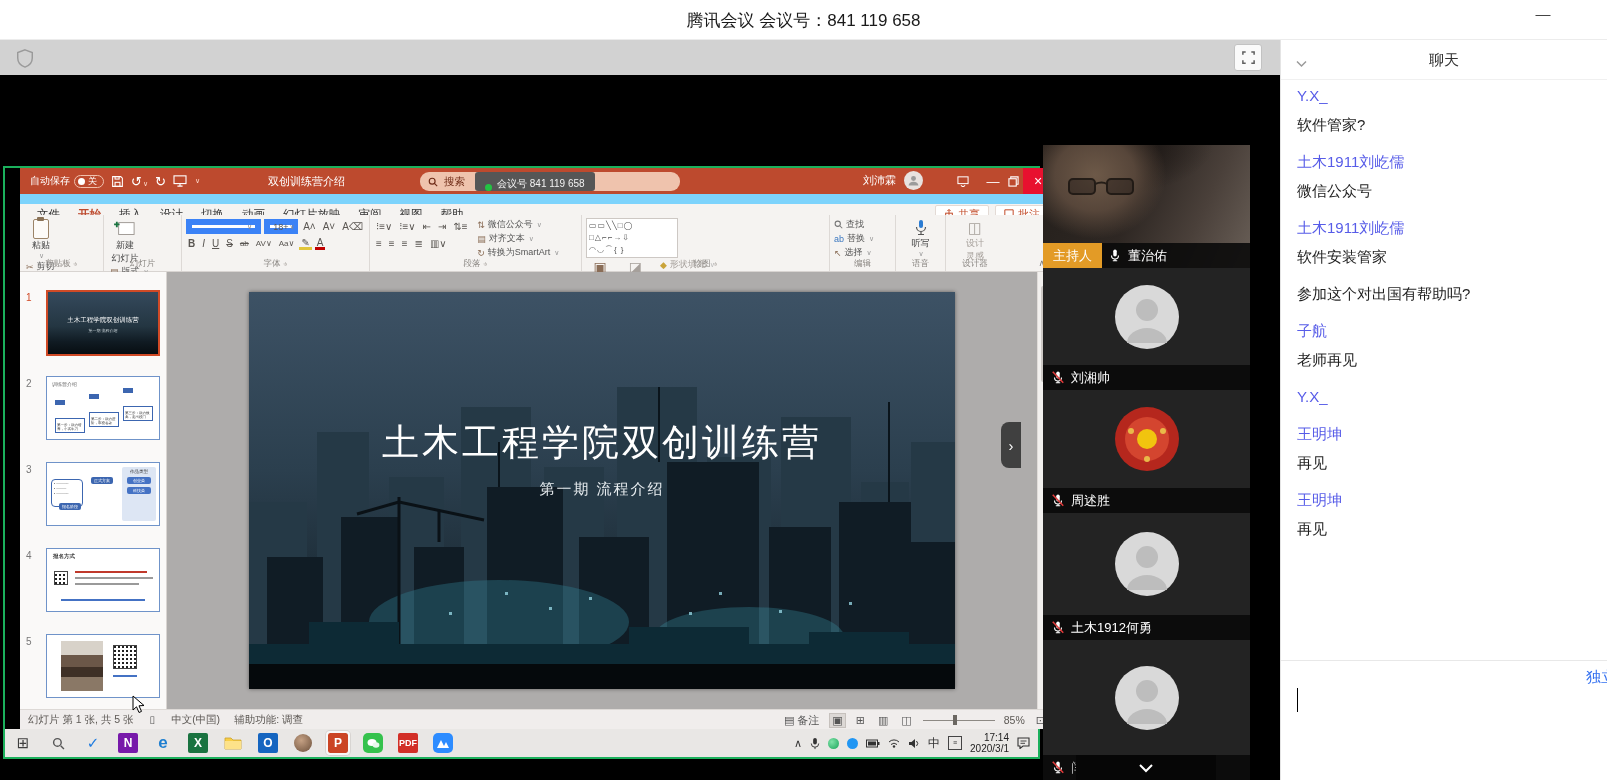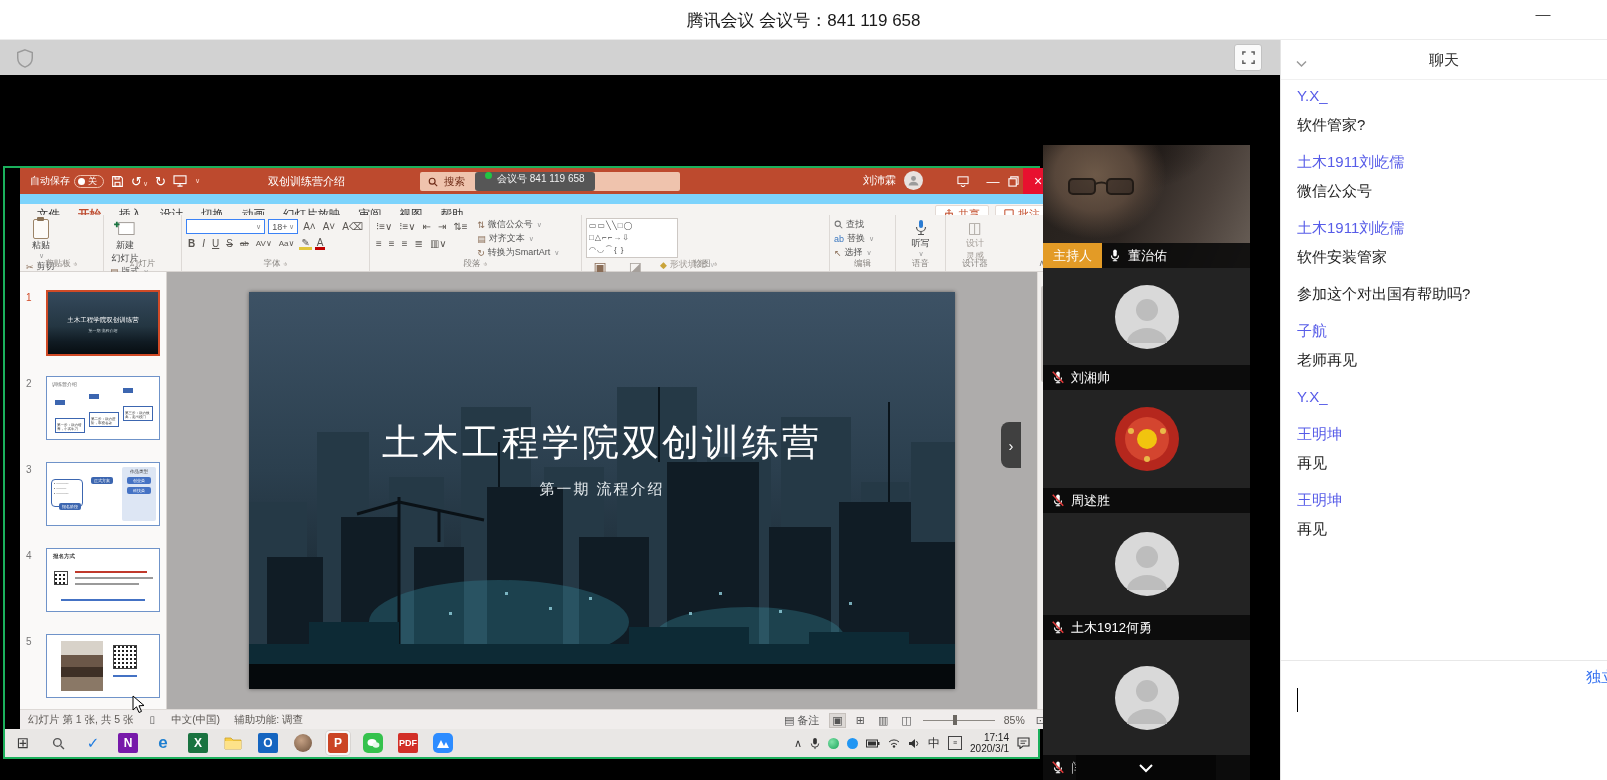--- a/index.html
+++ b/index.html
@@ -27,22 +27,22 @@
 
   
   .ppt-titlebar{position:absolute;left:0;top:0;width:1033px;height:26px;background:var(--ppt_red);color:#fff;font-size:11px;display:flex;align-items:center;}
   .qat{display:flex;align-items:center;gap:7px;padding-left:10px;}
   .autosave{display:flex;align-items:center;gap:4px;font-size:10px;}
   .as-toggle{width:30px;height:13px;border:1px solid #f0c0ad;border-radius:7px;display:flex;align-items:center;gap:3px;padding:0 3px;font-size:9px;color:#fff;}
   .as-dot{width:7px;height:7px;border-radius:50%;background:#fff;}
   .qat .glyph{font-size:13px;line-height:1;color:#fff;}
   .tiny-v{font-size:7px;color:#ffd9cb;margin-left:1px;}
   .doc-title{position:absolute;left:248px;top:6px;font-size:11px;color:#fff;}
-  .tb-search{position:absolute;left:400px;top:4px;width:260px;height:19px;background:#efc3ad;border-radius:2px;display:flex;align-items:center;gap:6px;padding-left:8px;font-size:10.5px;color:#6e2a16;}
-  .meet-badge{position:absolute;left:455px;top:4px;height:19px;background:#565656;border-radius:3px;color:#f2f2f2;font-size:10px;display:flex;align-items:flex-start;gap:5px;padding:0 10px;}
+  .tb-search{position:absolute;left:400px;top:4px;width:260px;height:19px;background:#efc3ad;border-radius:9px;display:flex;align-items:center;gap:6px;padding-left:8px;font-size:10.5px;color:#6e2a16;}
+  .meet-badge{position:absolute;left:455px;top:4px;height:19px;background:#565656;border-radius:3px;color:#f2f2f2;font-size:10px;display:flex;align-items:flex-end;gap:5px;padding:0 10px;}
   .dot-green{width:7px;height:7px;border-radius:50%;background:#23c343;}
   .tb-user{position:absolute;left:843px;top:5px;font-size:11px;color:#fff;}
   .tb-avatar{position:absolute;left:884px;top:3px;width:19px;height:19px;border-radius:50%;background:#e8e2df;display:flex;align-items:center;justify-content:center;}
   .wctl{position:absolute;top:0;height:26px;width:30px;display:flex;align-items:center;justify-content:center;color:#fff;}
   .wctl.ribopt{left:928px;} .wctl.min2{left:958px;font-size:13px;} .wctl.rest{left:988px;}
   .wctl.close{left:1003px;width:30px;background:var(--close_red);font-size:14px;}
 
   
   .ppt-menubar{position:absolute;left:0;top:36px;width:1033px;height:21px;background:#f5f3f1;display:flex;align-items:flex-start;padding-left:8px;}
   .mtab{font-size:11.5px;color:#333;padding:3px 9px 2px;cursor:default;}
@@ -55,21 +55,21 @@
   .rgroup{position:relative;height:56px;border-right:1px solid #ddd9d6;padding:3px 4px 0;}
   .glabel{position:absolute;bottom:1px;left:0;right:0;text-align:center;font-size:8.5px;color:#8a8682;}
   .launcher{display:inline-block;transform:rotate(45deg);font-size:7px;margin-left:3px;color:#a09a95;}
   .bigbtn{display:inline-flex;flex-direction:column;align-items:center;font-size:9px;color:#444;width:34px;vertical-align:top;padding-top:1px;}
   .minicol{display:inline-flex;flex-direction:column;gap:1px;vertical-align:top;margin-left:2px;}
   .minibtn{display:flex;align-items:center;gap:3px;font-size:9px;color:#555;height:13px;white-space:nowrap;}
   .mi{font-size:9px;color:#8a6d57;}
   .clipb{width:16px;height:20px;border:1.5px solid #9c8468;border-radius:2px;background:#fdfbf8;position:relative;}
   .clipb:before{content:"";position:absolute;left:3px;top:-3px;width:7px;height:4px;background:#8a7257;border-radius:1px;}
   .frow{display:flex;align-items:center;gap:3px;height:17px;}
-  .combo{background:#fff;border:1px solid #3b82f6;height:15px;font-size:9px;color:#555;display:flex;align-items:center;justify-content:space-between;padding:0 3px;}
+  .combo{background:#fff;border:6px solid #3b82f6;height:15px;font-size:9px;color:#555;display:flex;align-items:center;justify-content:space-between;padding:0 3px;}
   .fbtn{font-size:10px;color:#5a5652;padding:0 2px;}
   .fbtn.b{font-weight:bold;} .fbtn.i{font-style:italic;} .fbtn.u{text-decoration:underline;} .fbtn.s{text-decoration:line-through;}
   .colorbar{display:inline-block;border-bottom:3px solid #c00000;line-height:9px;}
   .shapebox{width:92px;height:40px;background:#fff;border:1px solid #cdc8c4;font-size:8px;color:#555;line-height:12px;padding:1px 2px;letter-spacing:1px;overflow:hidden;}
   .stack3{display:inline-flex;flex-direction:column;gap:1px;margin-left:3px;vertical-align:top;}
   .gray{color:#a6a09b;}
   .rib-collapse{position:absolute;right:8px;bottom:3px;font-size:9px;color:#777;}
 
   
   .ppt-content{position:absolute;left:0;top:104px;width:1033px;height:437px;display:flex;}

